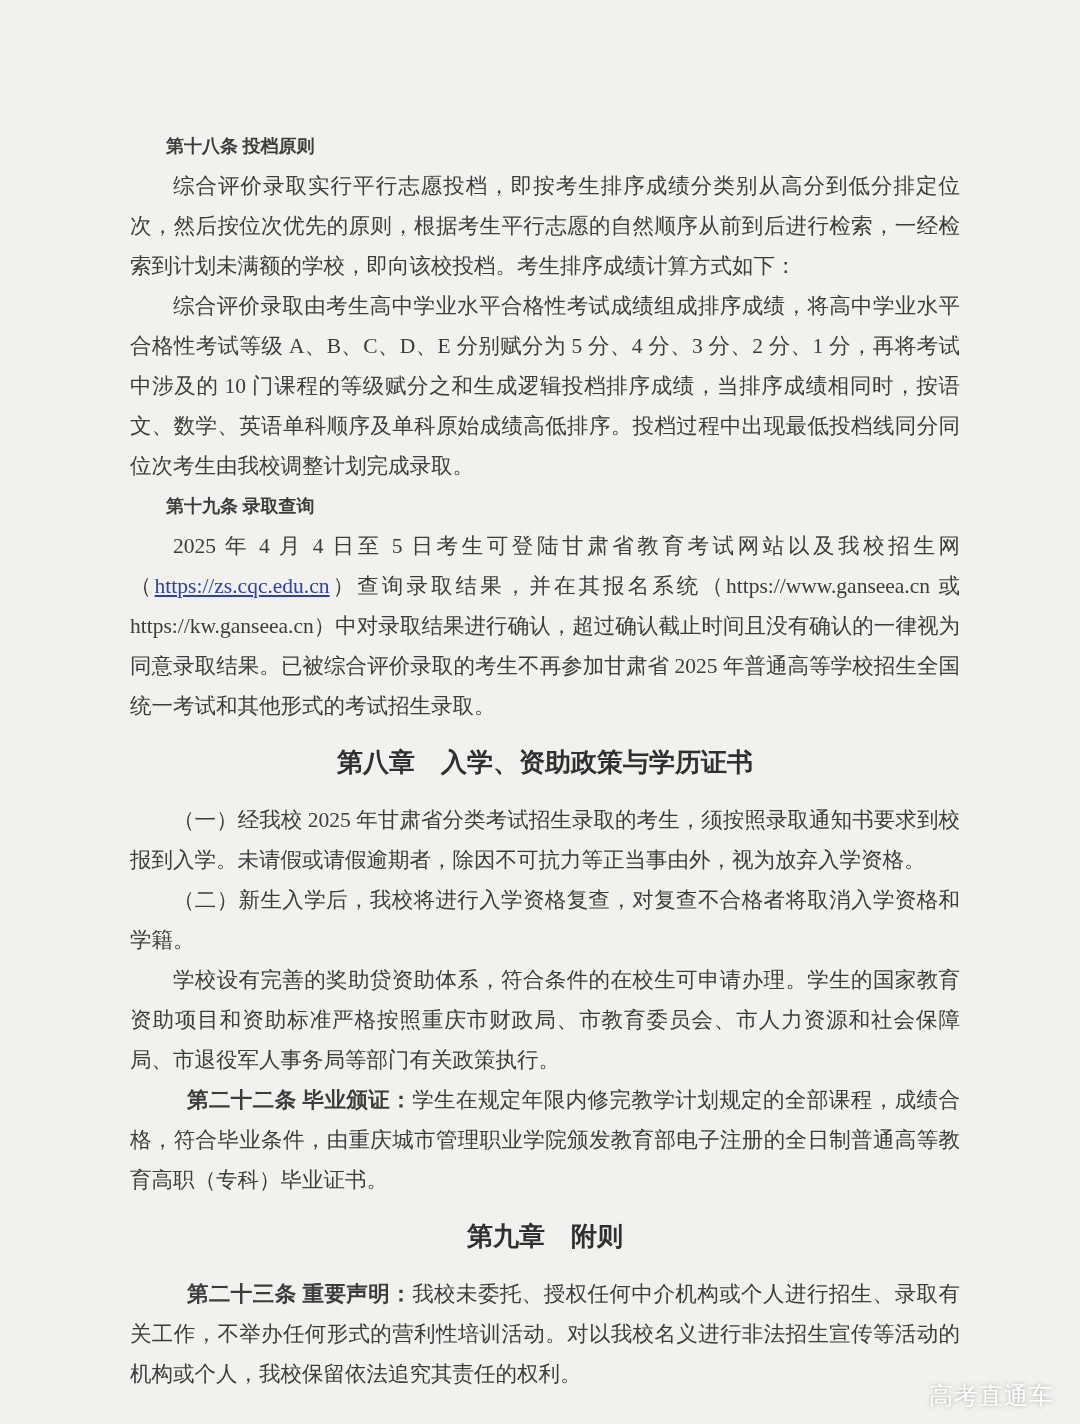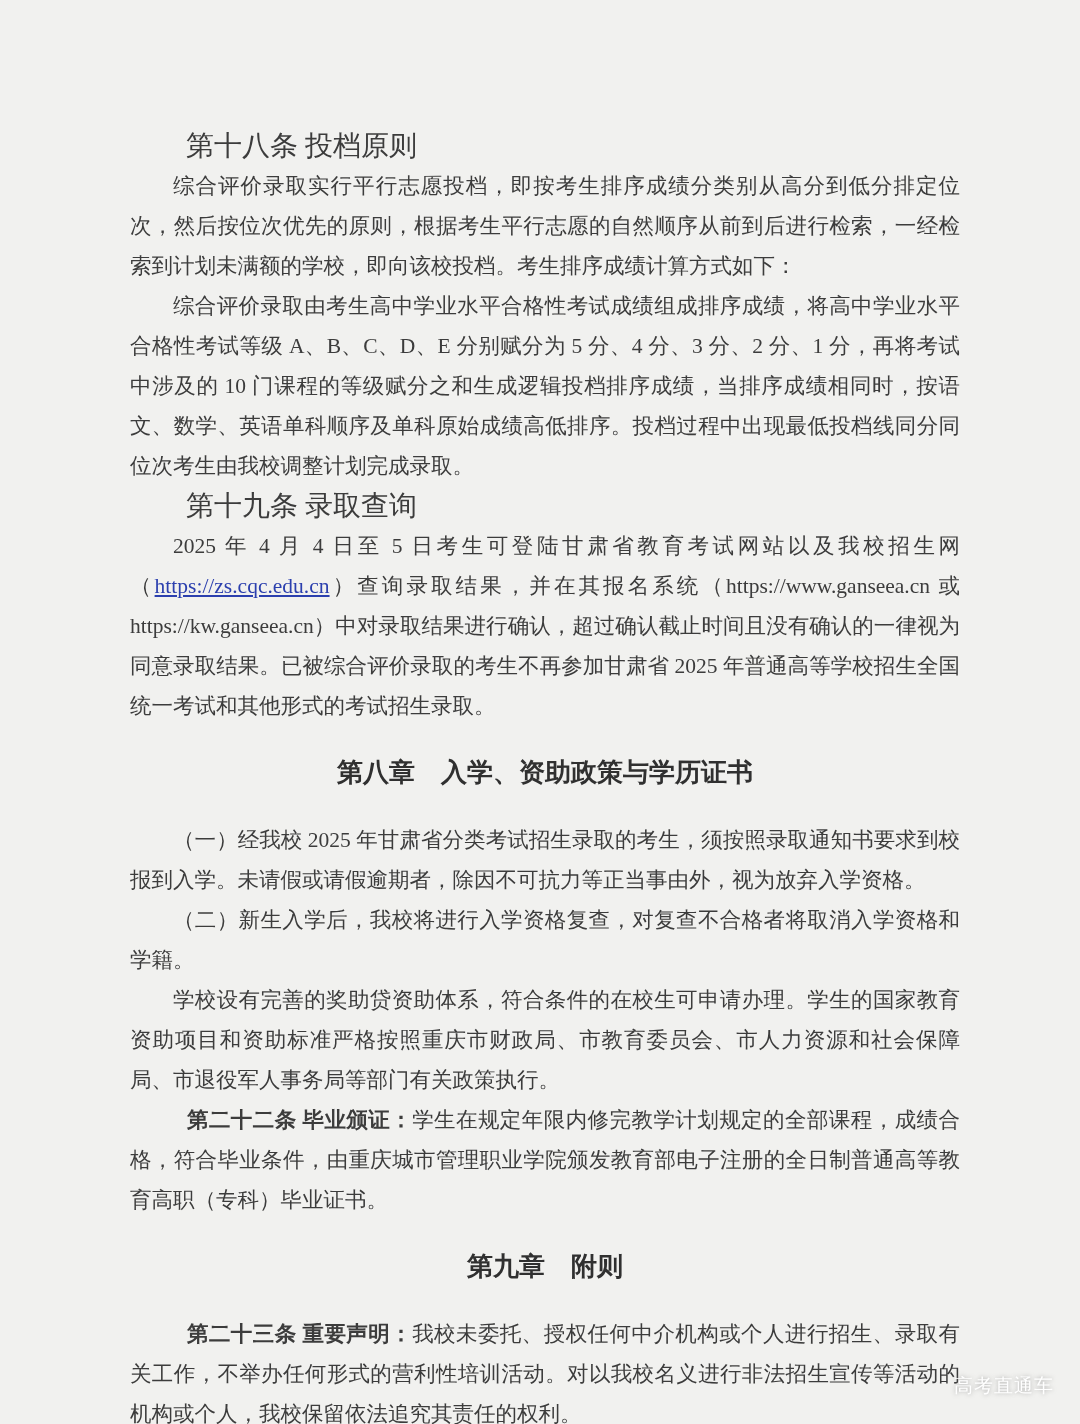--- a/index.html
+++ b/index.html
@@ -12,46 +12,46 @@
     overflow: hidden;
   }
   .page {
     padding: 126px 120px 0 130px;
     font-size: 21.5px;
     line-height: 40px;
     text-align: justify;
   }
   .page p { text-indent: 2em; }
   .art-heading {
-    font-weight: normal;
+    font-weight: bold;
     text-indent: 2em;
-    font-size: 28px;
+    font-size: 18px;
     line-height: 40px;
   }
   .chapter-title {
     text-align: center;
     font-weight: bold;
     font-size: 26px;
     line-height: 46px;
-    margin: 24px 0;
+    margin: 14px 0;
     color: #303030;
   }
   .lead { font-weight: bold; margin-left: 14px; }
   .link {
     color: #2b3fae;
     text-decoration: underline;
     cursor: pointer;
     font-family: Liberation Serif, serif;
   }
   .watermark {
     position: absolute;
     right: 26px;
-    bottom: 25px;
+    bottom: 12px;
     color: #ffffff;
-    font-size: 19px;
+    font-size: 24px;
     letter-spacing: 1px;
     font-family: "Liberation Sans", "DejaVu Sans", sans-serif;
     text-shadow: 0 0 4px rgba(130,130,130,0.65);
   }
 </style>
 </head>
 <body>
 
 <div class="page">
 

